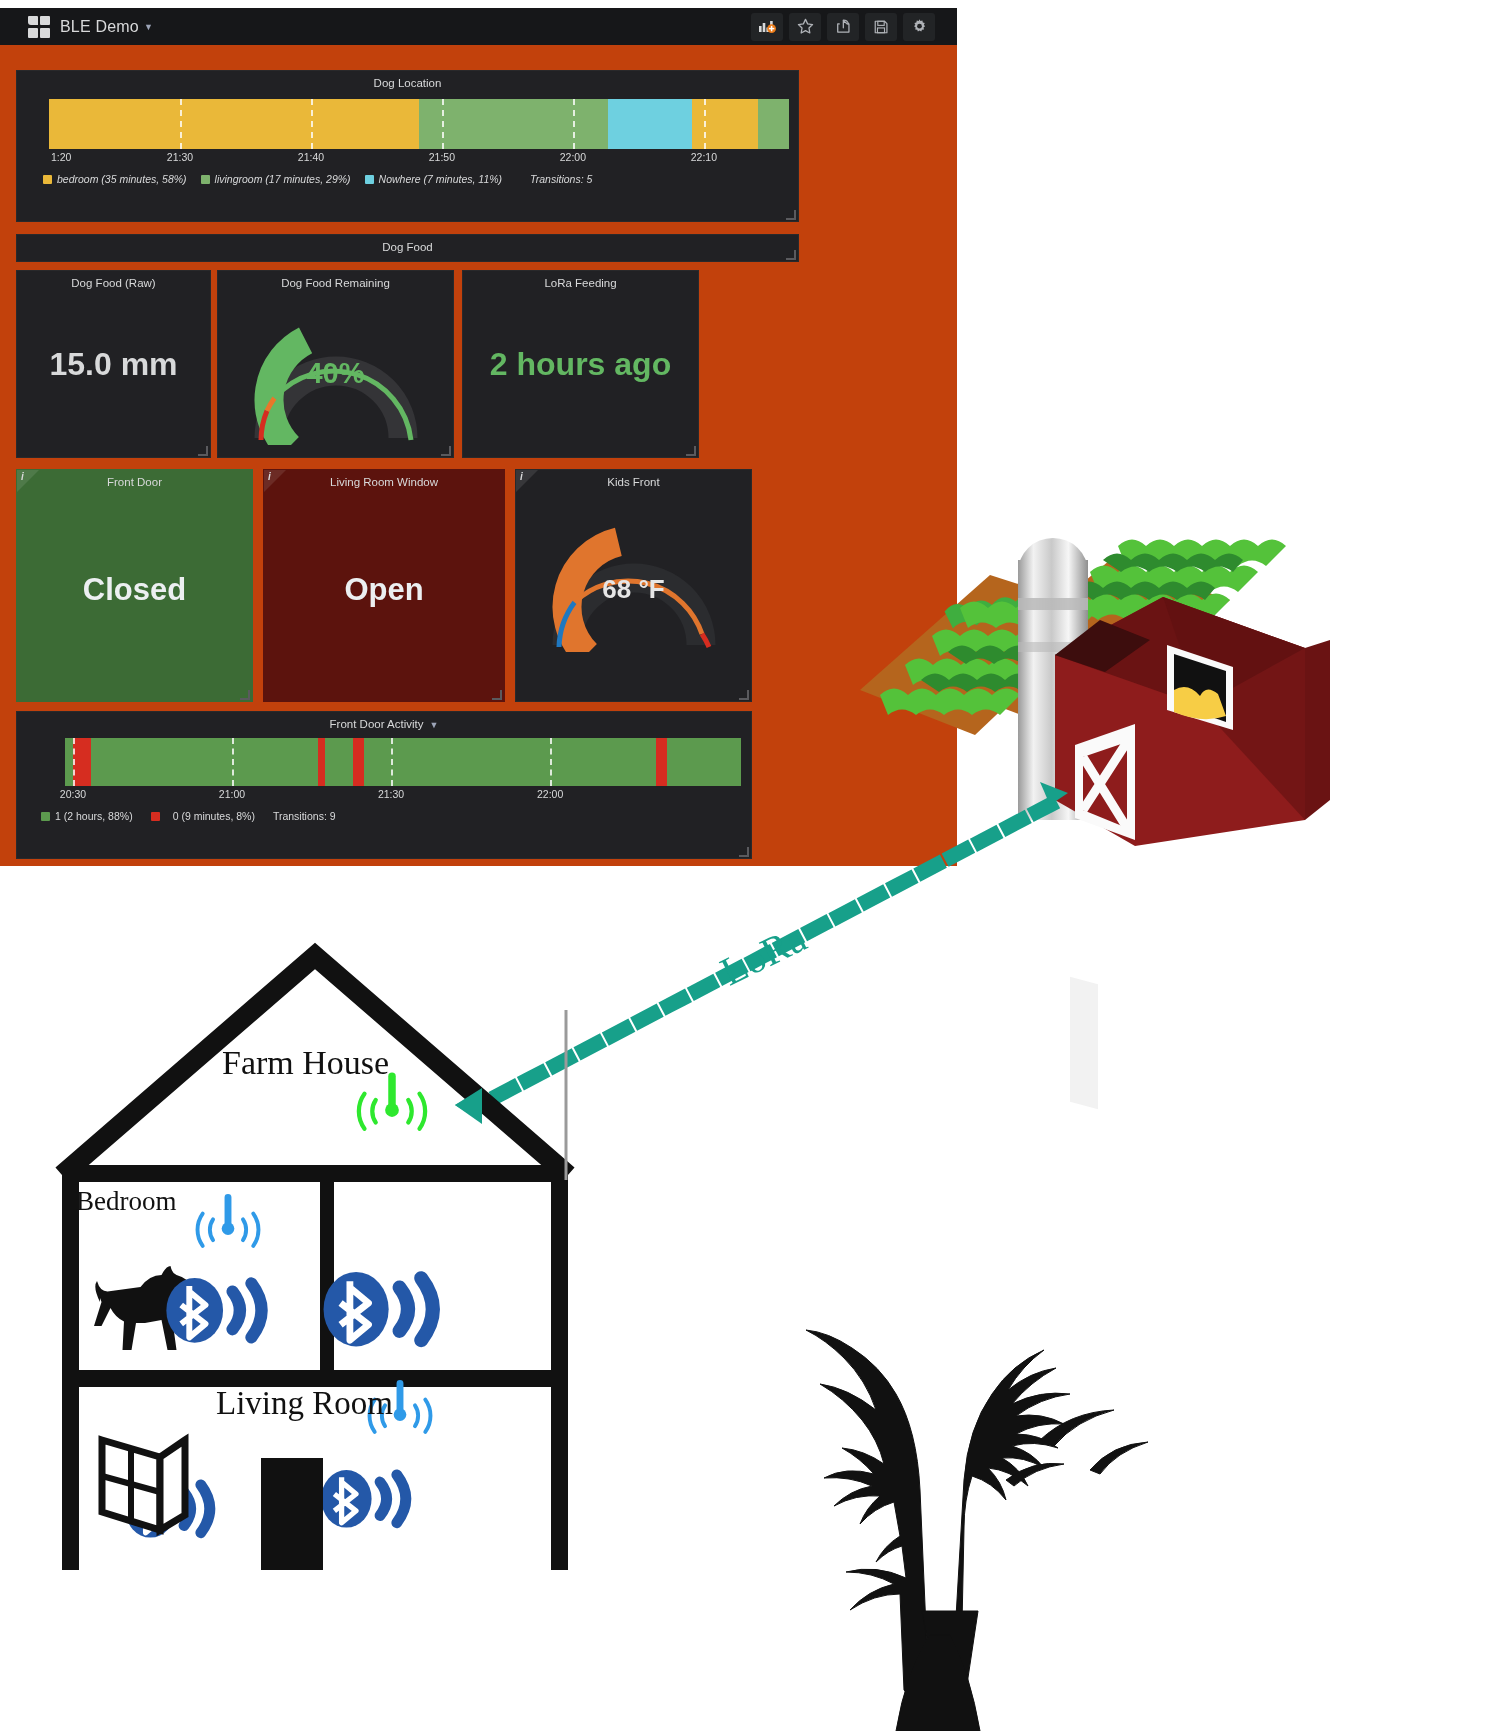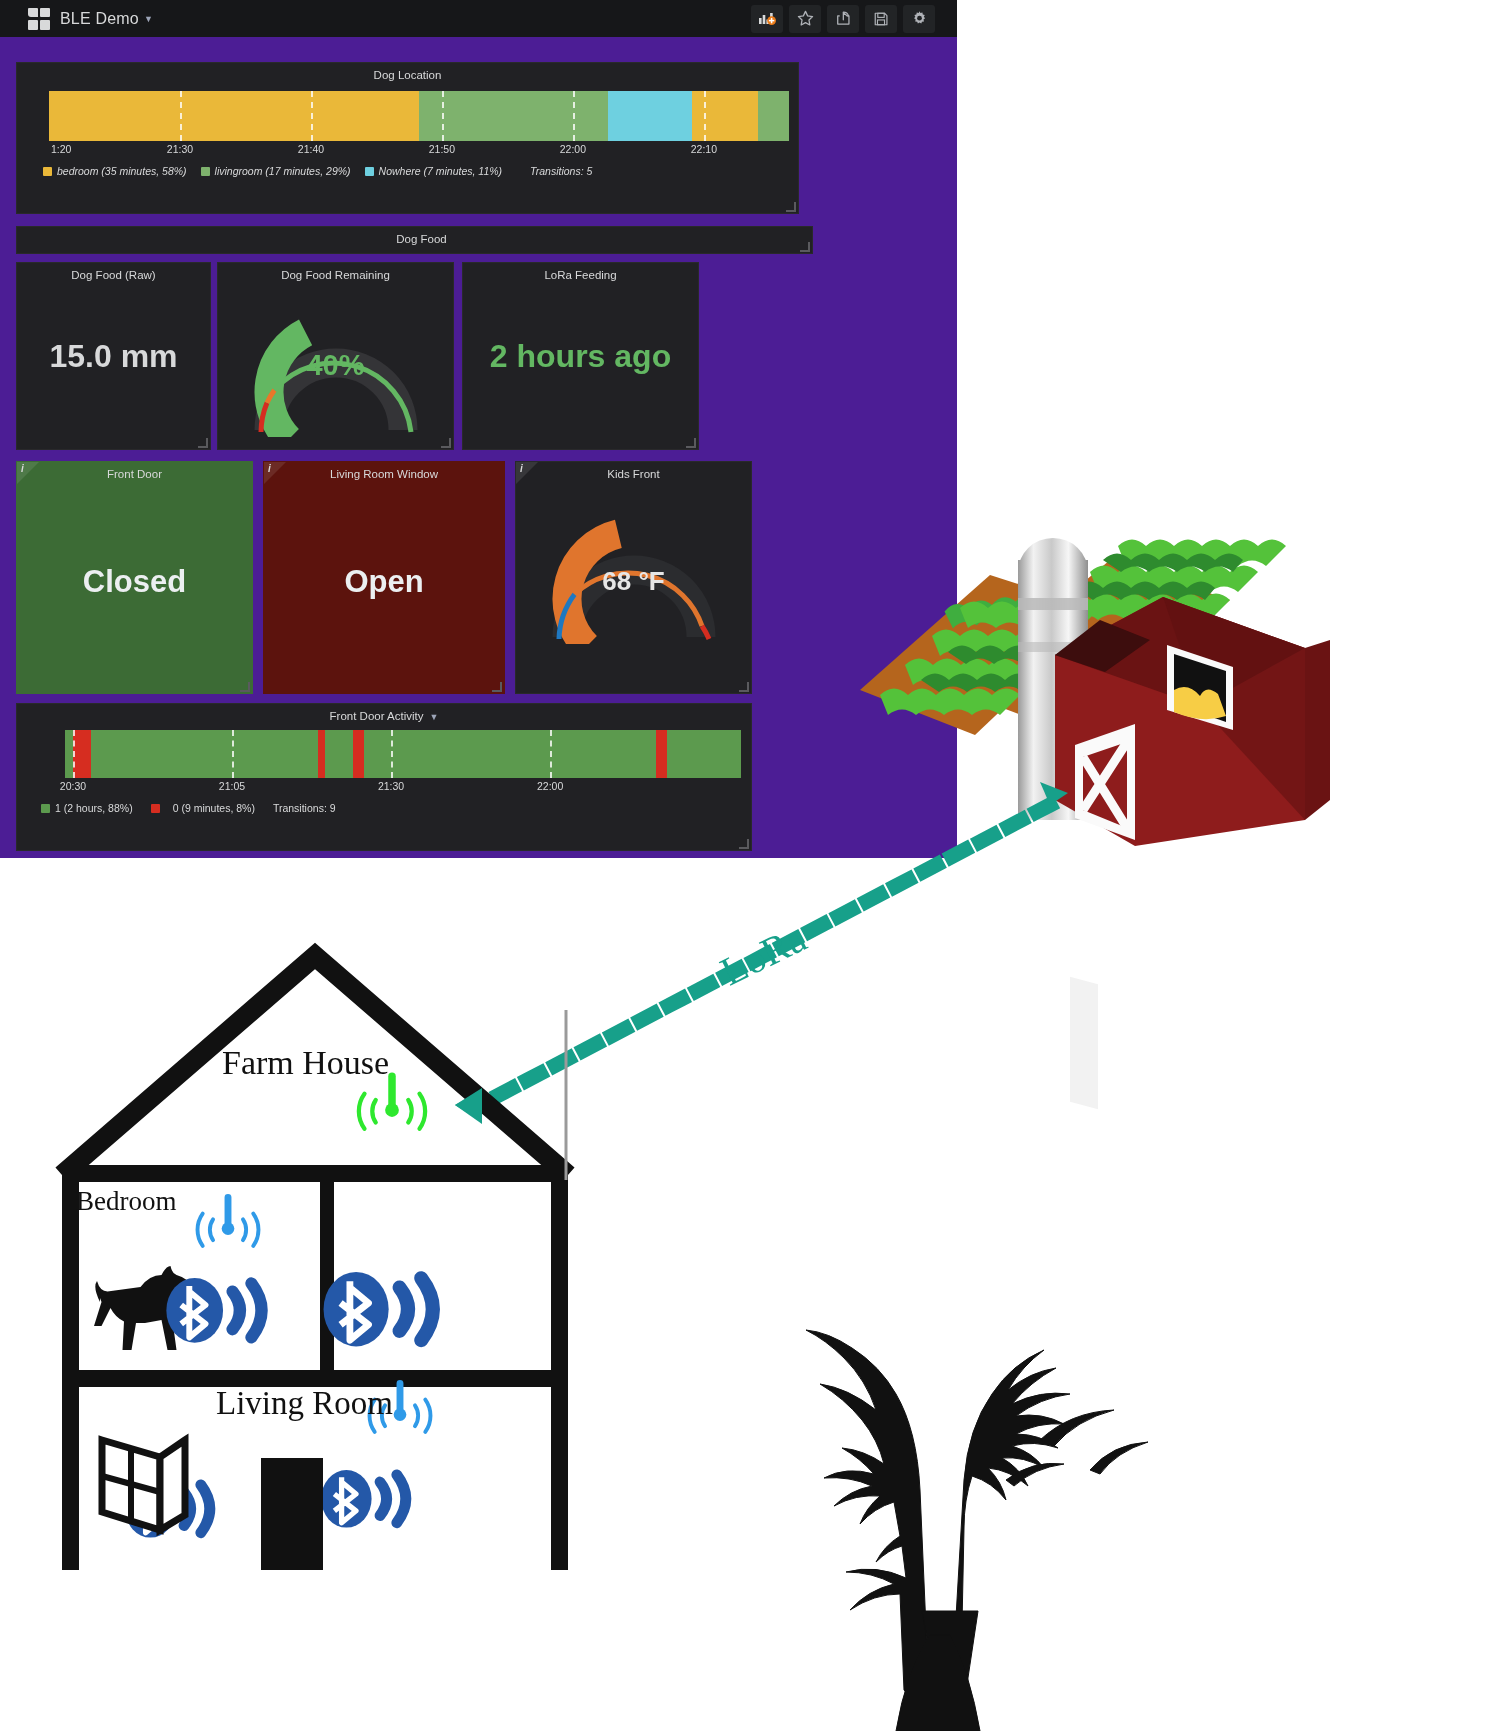--- a/index.html
+++ b/index.html
@@ -1,20 +1,20 @@
 <!DOCTYPE html>
 <html><head>
 <meta charset="utf-8">
 <style>
   html,body{margin:0;padding:0;background:#ffffff;}
   body{width:1500px;height:1731px;position:relative;overflow:hidden;
        font-family:"Liberation Sans",sans-serif;}
 
   
-  #grafana{position:absolute;left:0;top:0;width:957px;height:858px;background:#4c1d95;}
+  #grafana{position:absolute;left:0;top:8px;width:957px;height:858px;background:#c2410c;}
   .g-header{height:37px;display:flex;align-items:center;padding:0 8px;background:#161719;}
   .g-logo{width:22px;height:22px;margin-left:20px;margin-right:10px;display:grid;
           grid-template-columns:1fr 1fr;grid-template-rows:1fr 1fr;gap:2.5px;}
   .g-logo i{background:#d8d9da;border-radius:1px;display:block;}
   .g-logo i:nth-child(1){border-radius:1px 1px 0 3px;}
   .g-title{color:#d8d9da;font-size:16px;letter-spacing:.2px;}
   .g-caret{color:#9da5b8;font-size:9px;margin-left:5px;}
   .g-tools{margin-left:auto;display:flex;gap:6px;padding-right:14px;}
   .g-btn{width:32px;height:28px;background:#222426;border-radius:3px;
          display:flex;align-items:center;justify-content:center;}
@@ -38,21 +38,21 @@
   .gl{position:absolute;top:28px;height:50px;width:0;border-left:2px dashed #ffffff;opacity:.8;}
   .dl-ticks{position:absolute;left:0;top:80px;right:0;height:16px;}
   .dl-ticks b{position:absolute;color:#d8d9da;font-size:10.5px;font-weight:normal;
               transform:translateX(-50%);}
   .legend{position:absolute;left:26px;top:102px;right:6px;display:flex;
           align-items:center;gap:14px;font-size:10.5px;color:#d8d9da;font-style:italic;}
   .legend .li{display:flex;align-items:center;gap:5px;}
   .sw{width:9px;height:9px;display:inline-block;border-radius:1px;}
 
   
-  #p-dogfood{position:absolute;left:16px;top:226px;width:781px;height:26px;padding-left:14px;}
+  #p-dogfood{position:absolute;left:16px;top:226px;width:781px;height:26px;}
 
   
   #p-raw{position:absolute;left:16px;top:262px;width:193px;height:186px;}
   #p-remain{position:absolute;left:217px;top:262px;width:235px;height:186px;}
   #p-last{position:absolute;left:462px;top:262px;width:235px;height:186px;}
   .bigstat{position:absolute;left:0;right:0;top:50%;transform:translateY(-50%);
            text-align:center;font-size:32px;font-weight:bold;color:#d8d9da;}
   .bigstat.green{color:#63b762;}
 
   
@@ -269,21 +269,21 @@
         <span style="width: 10.9%; background: rgb(92, 154, 78);"></span>
       </div>
     <div id="fa-grid">
         <div class="gl" style="left: 55.9529px; top: 26px; height: 48px;"></div>
         <div class="gl" style="left: 215.012px; top: 26px; height: 48px;"></div>
         <div class="gl" style="left: 374.071px; top: 26px; height: 48px;"></div>
         <div class="gl" style="left: 533.129px; top: 26px; height: 48px;"></div>
       </div>
     <div class="fa-ticks" id="fa-ticks">
         <b style="left: 55.9529px;">20:30</b>
-        <b style="left: 215.012px;">21:05</b>
+        <b style="left: 215.012px;">21:00</b>
         <b style="left: 374.071px;">21:30</b>
         <b style="left: 533.129px;">22:00</b>
       </div>
     <div class="fa-legend">
       <div class="li" style="display:flex;align-items:center;gap:5px">
         <span class="sw" style="background:#5c9a4e"></span>
         <span>1 (2 hours, 88%)</span>
       </div>
       <div class="li" style="display:flex;align-items:center;gap:13px">
         <span class="sw" style="background:#d62d20"></span>

